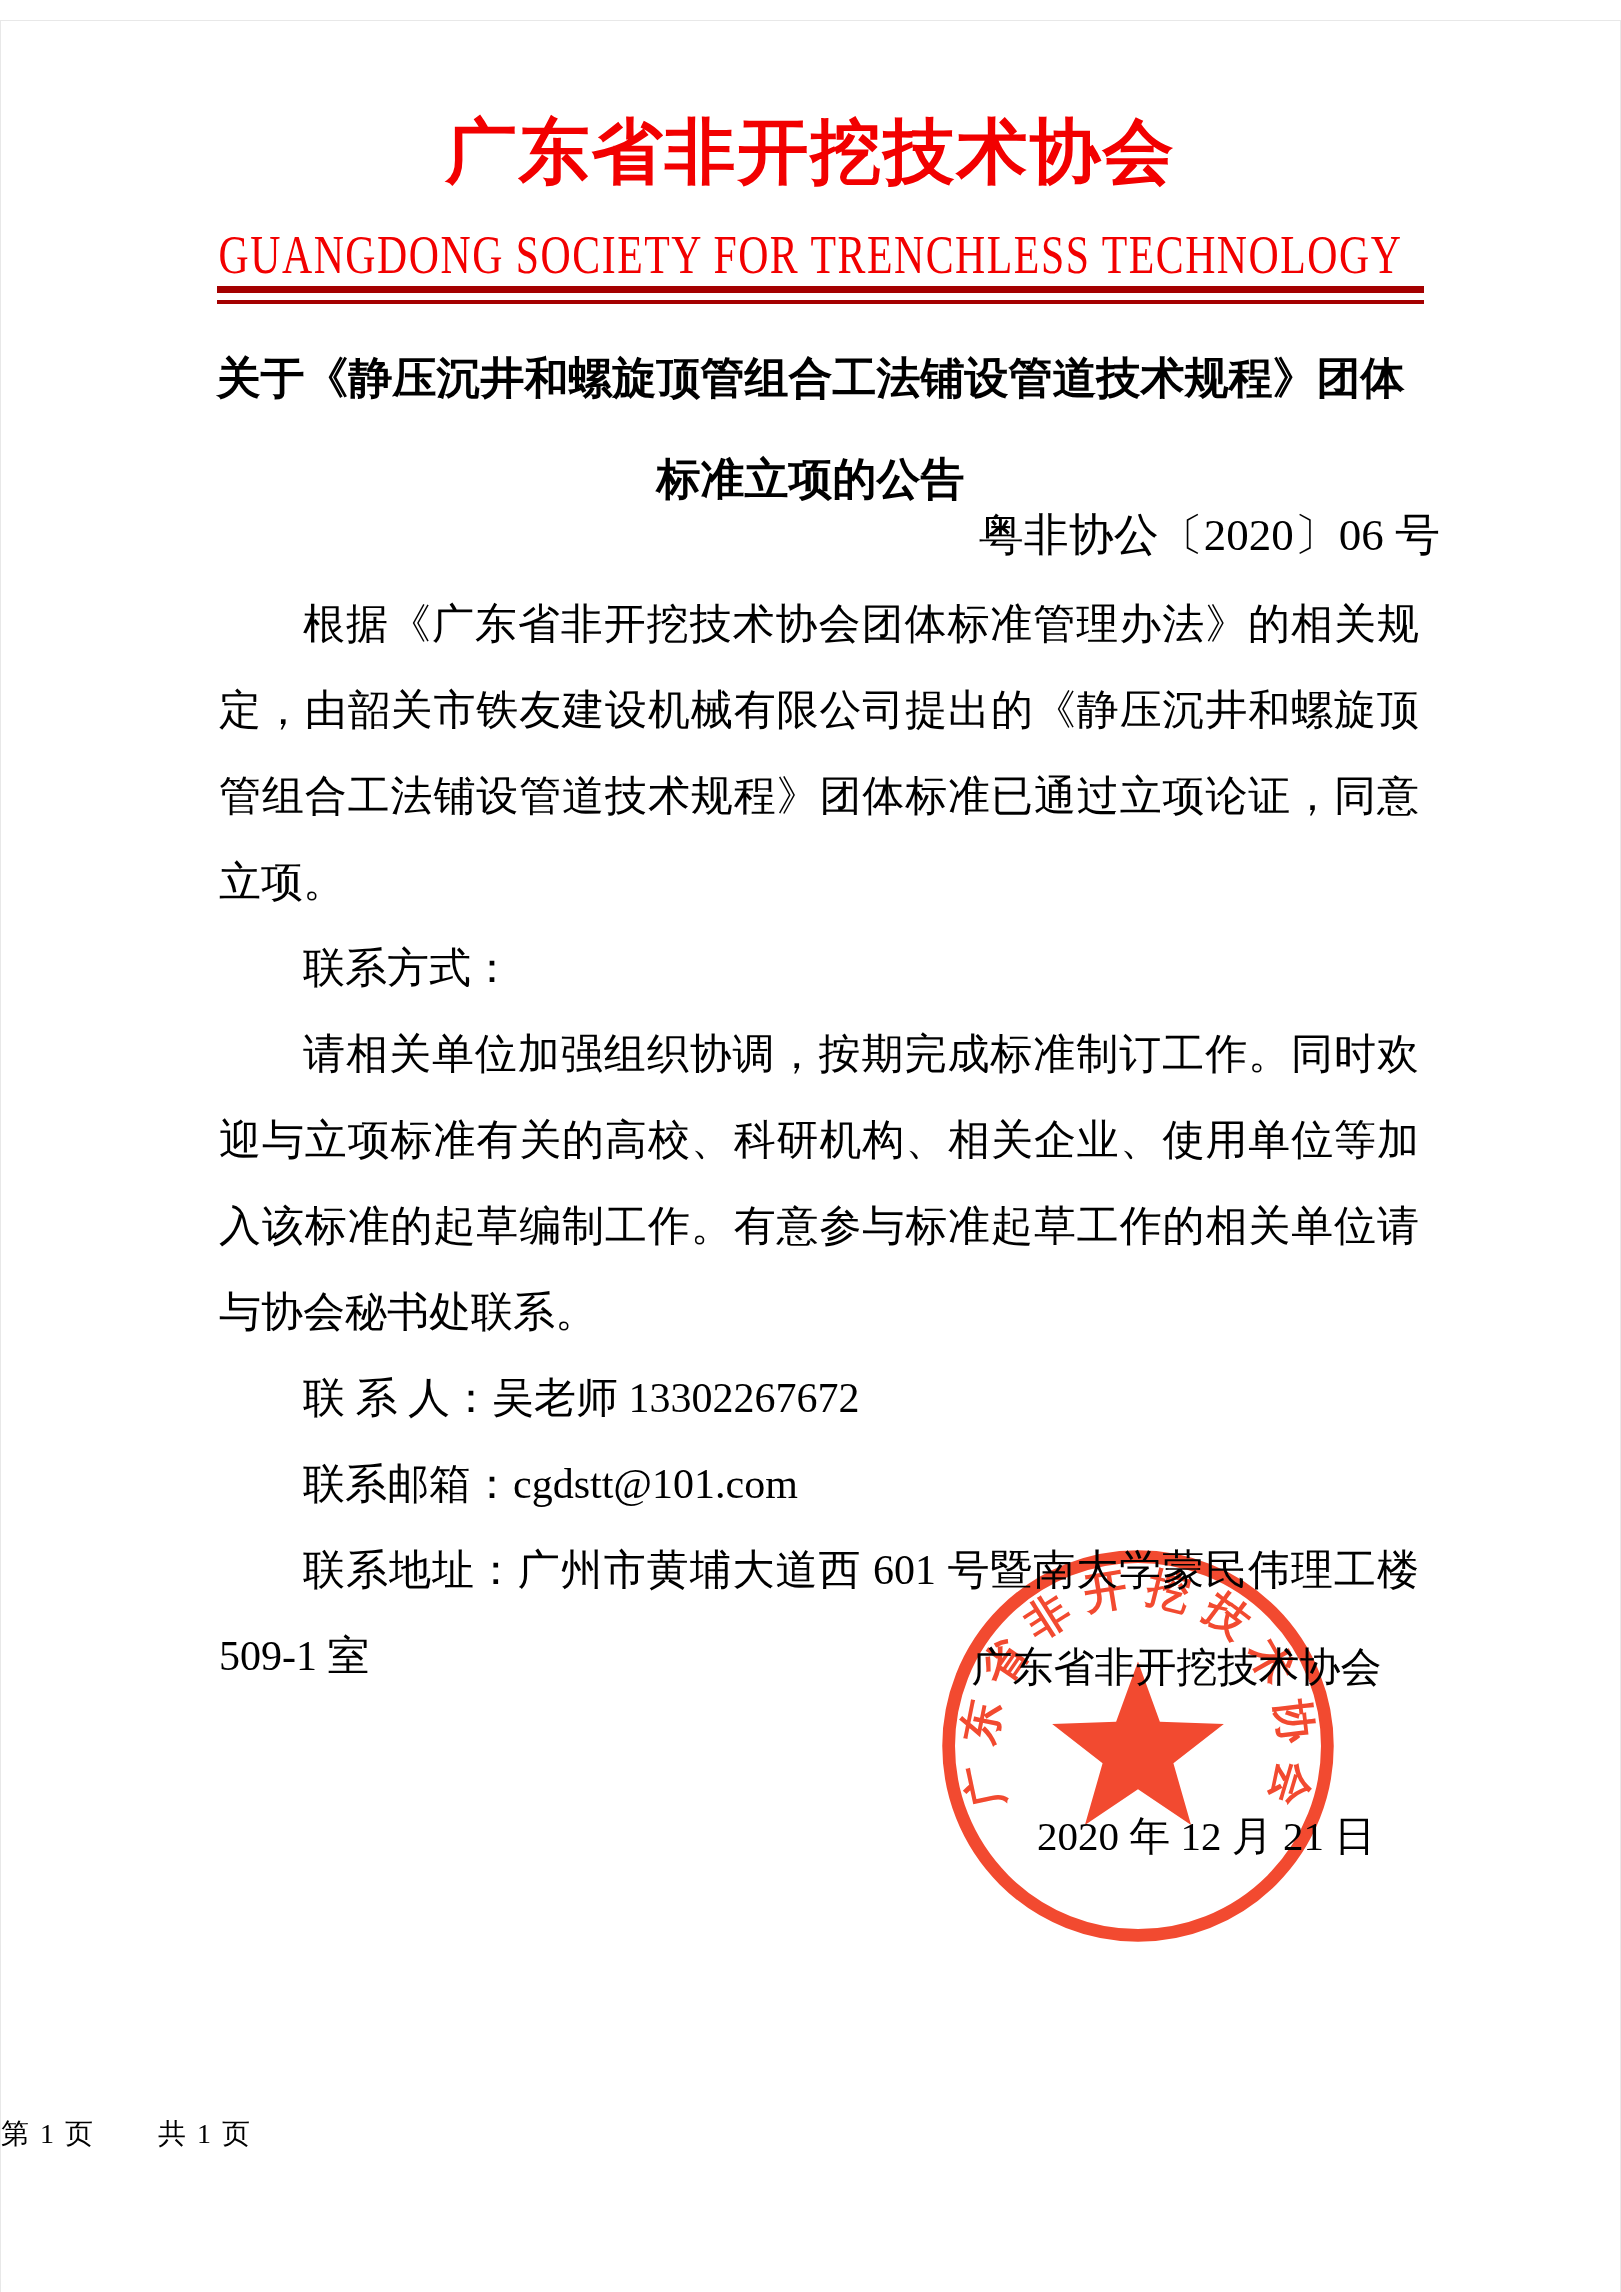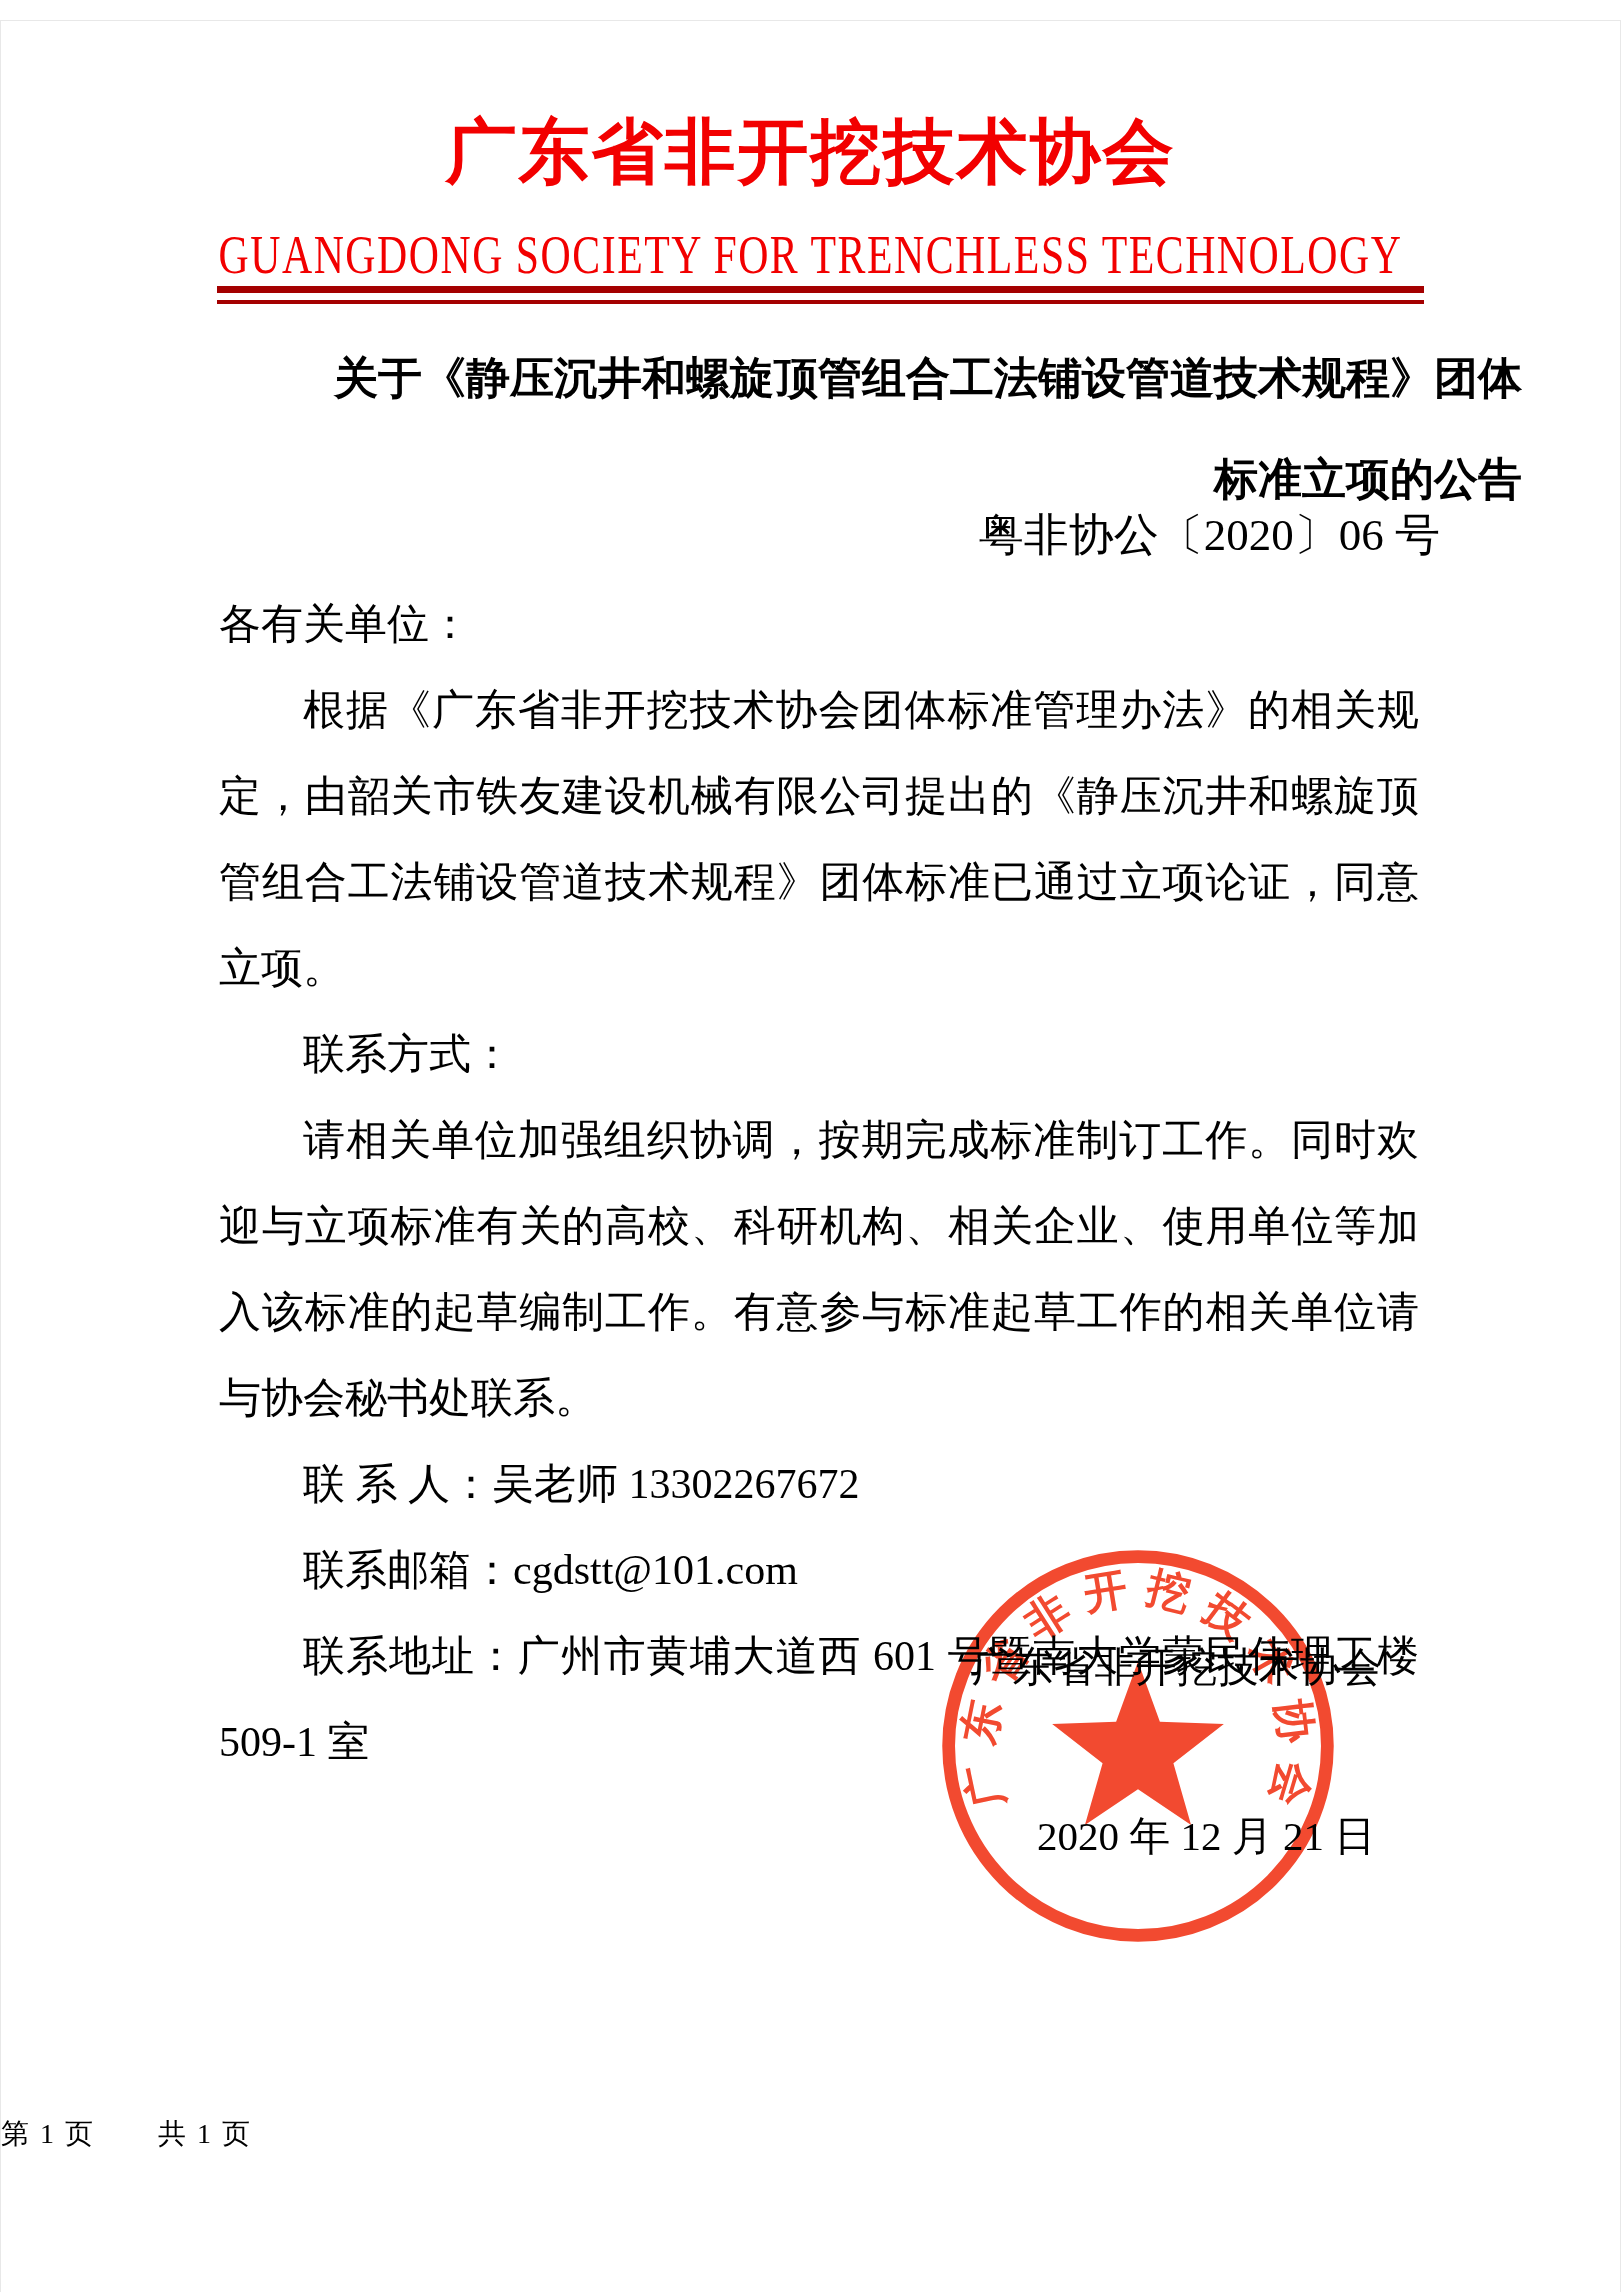--- a/index.html
+++ b/index.html
@@ -45,21 +45,21 @@
     letter-spacing: 2px;
   }
   .rule { position: absolute; top: 265px; left: 216px; right: 196px; }
   .rule-top { height: 6.9px; background: var(--rule_red); }
   .rule-bottom { height: 3.9px; background: var(--rule_red); margin-top: 6.9px; }
 
   
   .doc-title {
     position: absolute;
     top: 306px; left: 98px; right: 98px;
-    text-align: right;
+    text-align: center;
     font-family: "Liberation Sans", "DejaVu Sans", sans-serif;
     font-weight: bold;
     font-size: 44px;
     line-height: 101px;
     color: var(--ink);
   }
   .doc-number {
     position: absolute;
     top: 484px; right: 180px;
     font-size: 45px;
@@ -126,21 +126,20 @@
     <div class="rule-bottom"></div>
   </div>
 
   <div class="doc-title">
     <div>关于《静压沉井和螺旋顶管组合工法铺设管道技术规程》团体</div>
     <div>标准立项的公告</div>
   </div>
   <div class="doc-number">粤非协公〔2020〕06 号</div>
 
   <div class="body">
-    <p class="no-indent">各有关单位：</p>
     <p>根据《广东省非开挖技术协会团体标准管理办法》的相关规定，由韶关市铁友建设机械有限公司提出的《静压沉井和螺旋顶管组合工法铺设管道技术规程》团体标准已通过立项论证，同意立项。</p>
     <p>联系方式：</p>
     <p>请相关单位加强组织协调，按期完成标准制订工作。同时欢迎与立项标准有关的高校、科研机构、相关企业、使用单位等加入该标准的起草编制工作。有意参与标准起草工作的相关单位请与协会秘书处联系。</p>
     <p>联 系 人：吴老师 13302267672</p>
     <p>联系邮箱：cgdstt@101.com</p>
     <p>联系地址：广州市黄埔大道西 601 号暨南大学蒙民伟理工楼 509-1 室</p>
   </div>
 
   <div class="signature">
     <div class="sig-org">广东省非开挖技术协会</div>

